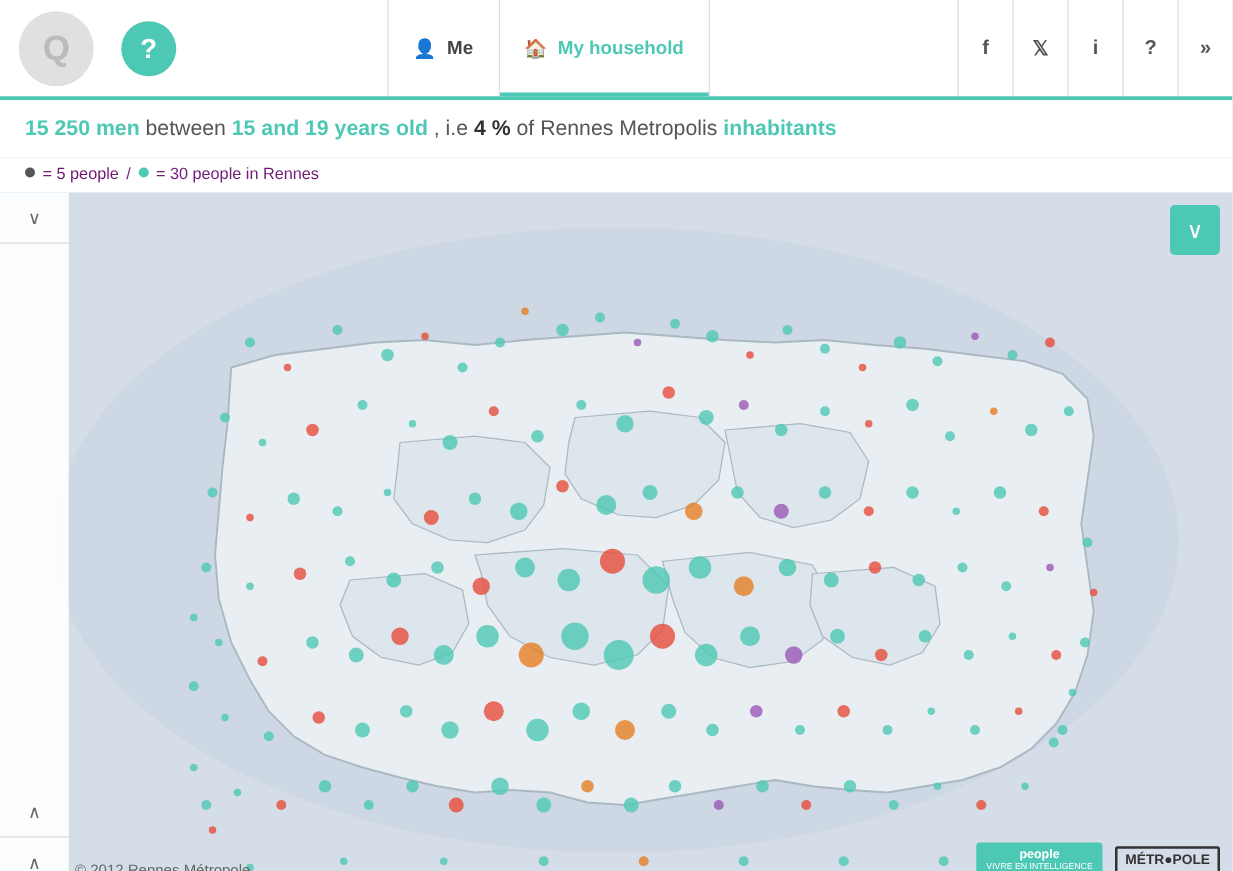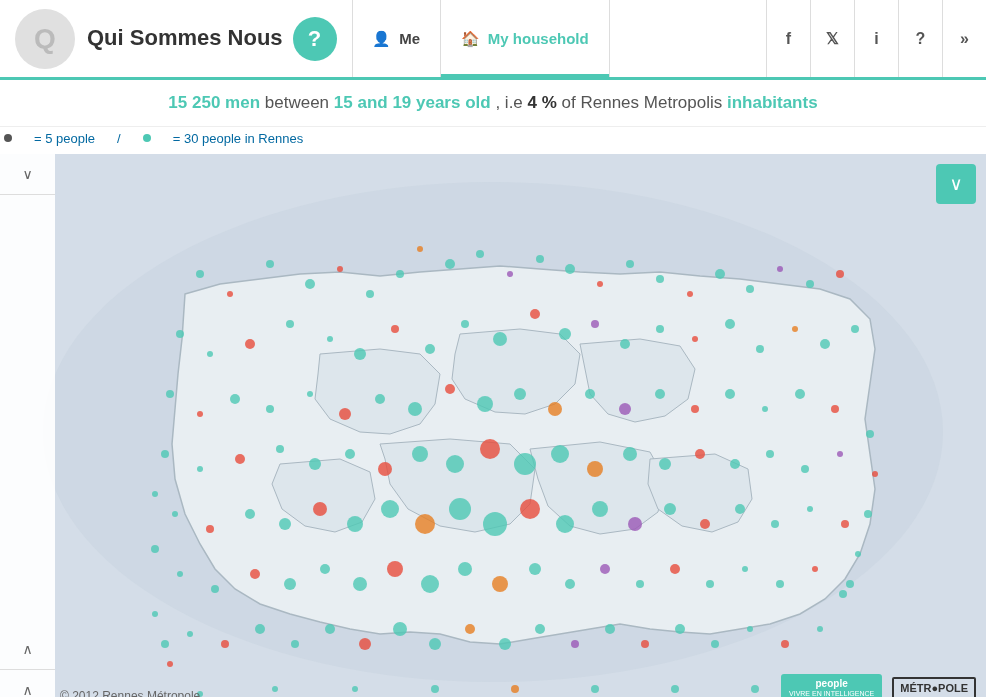--- a/index.html
+++ b/index.html
@@ -111,32 +111,31 @@
     }
 
     
     .stats-bar {
       background: #fff;
       padding: 10px 20px;
       font-size: 17px;
       color: #555;
       border-bottom: 1px solid #eee;
       line-height: 1.5;
-      text-align: center;
     }
     .stats-bar .highlight-teal { color: #4dc8b4; font-weight: bold; }
     .stats-bar .highlight-dark { color: #333; font-weight: bold; }
 
     .legend-bar {
       display: flex;
       align-items: center;
-      gap: 22px;
-      padding: 4px 4px 8px;
+      gap: 6px;
+      padding: 4px 20px 8px;
       font-size: 13px;
-      color: #0369a1;
+      color: #701a75;
       background: #fff;
     }
     .legend-dot {
       width: 8px;
       height: 8px;
       border-radius: 50%;
       background: #555;
       display: inline-block;
     }
     .legend-dot.green { background: #4dc8b4; }
@@ -246,21 +245,20 @@
       border-radius: 2px;
     }
   </style>
 </head>
 <body>
 
 <div class="header">
   <div class="logo-area">
     <div class="logo-circle">Q</div>
     <div class="logo-text">
-      <h1>Qui Sommes Nous</h1>
     </div>
     <button class="help-btn">?</button>
   </div>
 
   <nav class="nav-tabs">
     <a class="nav-tab">
       <span>👤</span>
       <span>Me</span>
     </a>
     <a class="nav-tab active">

